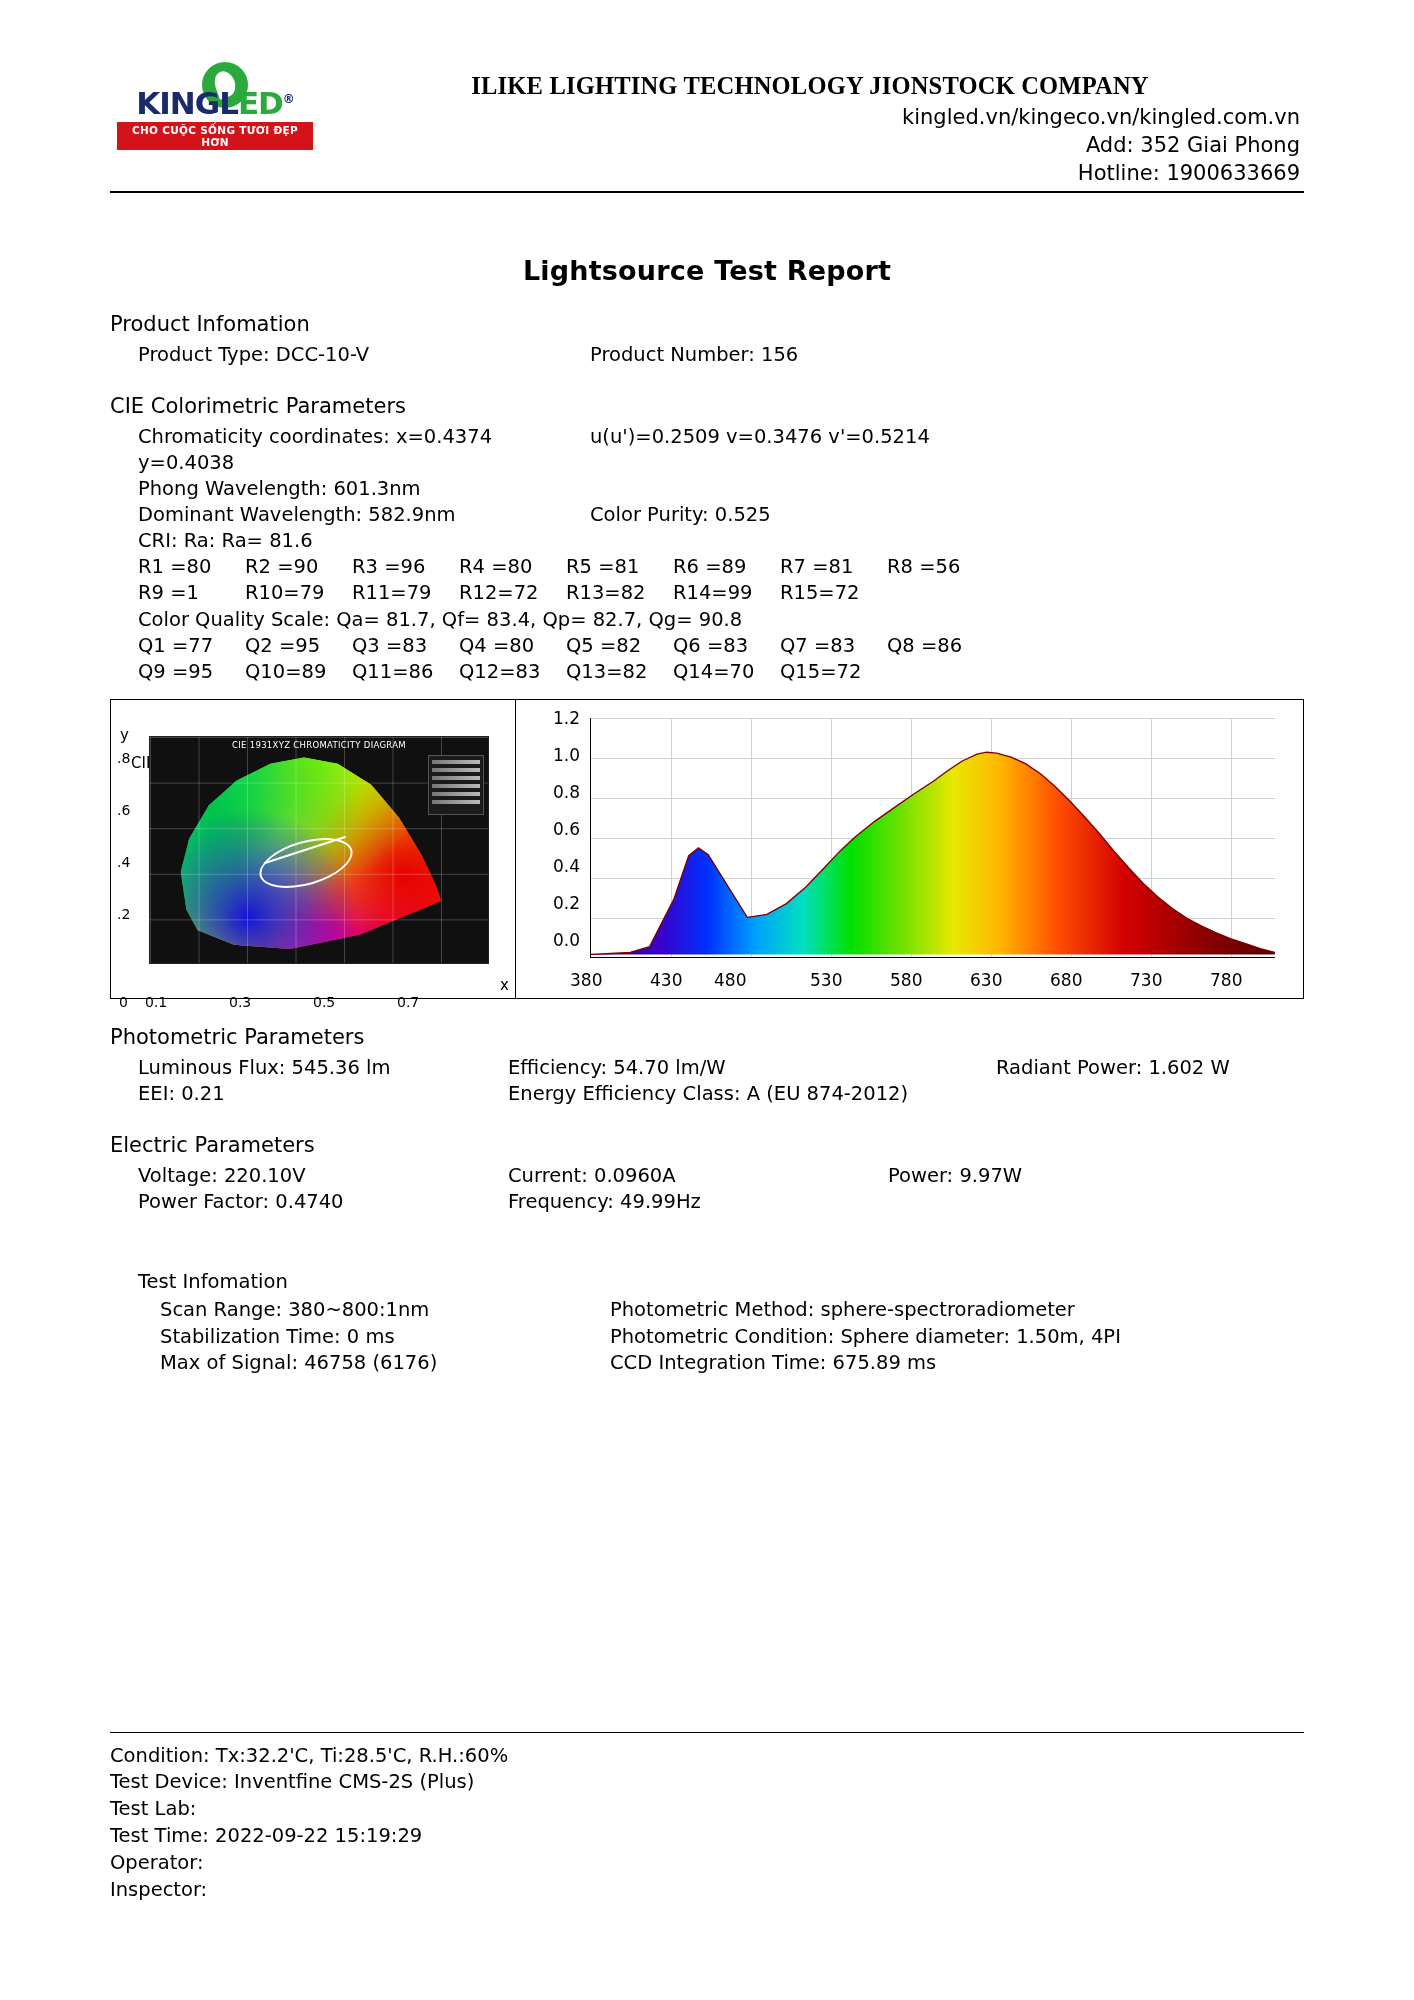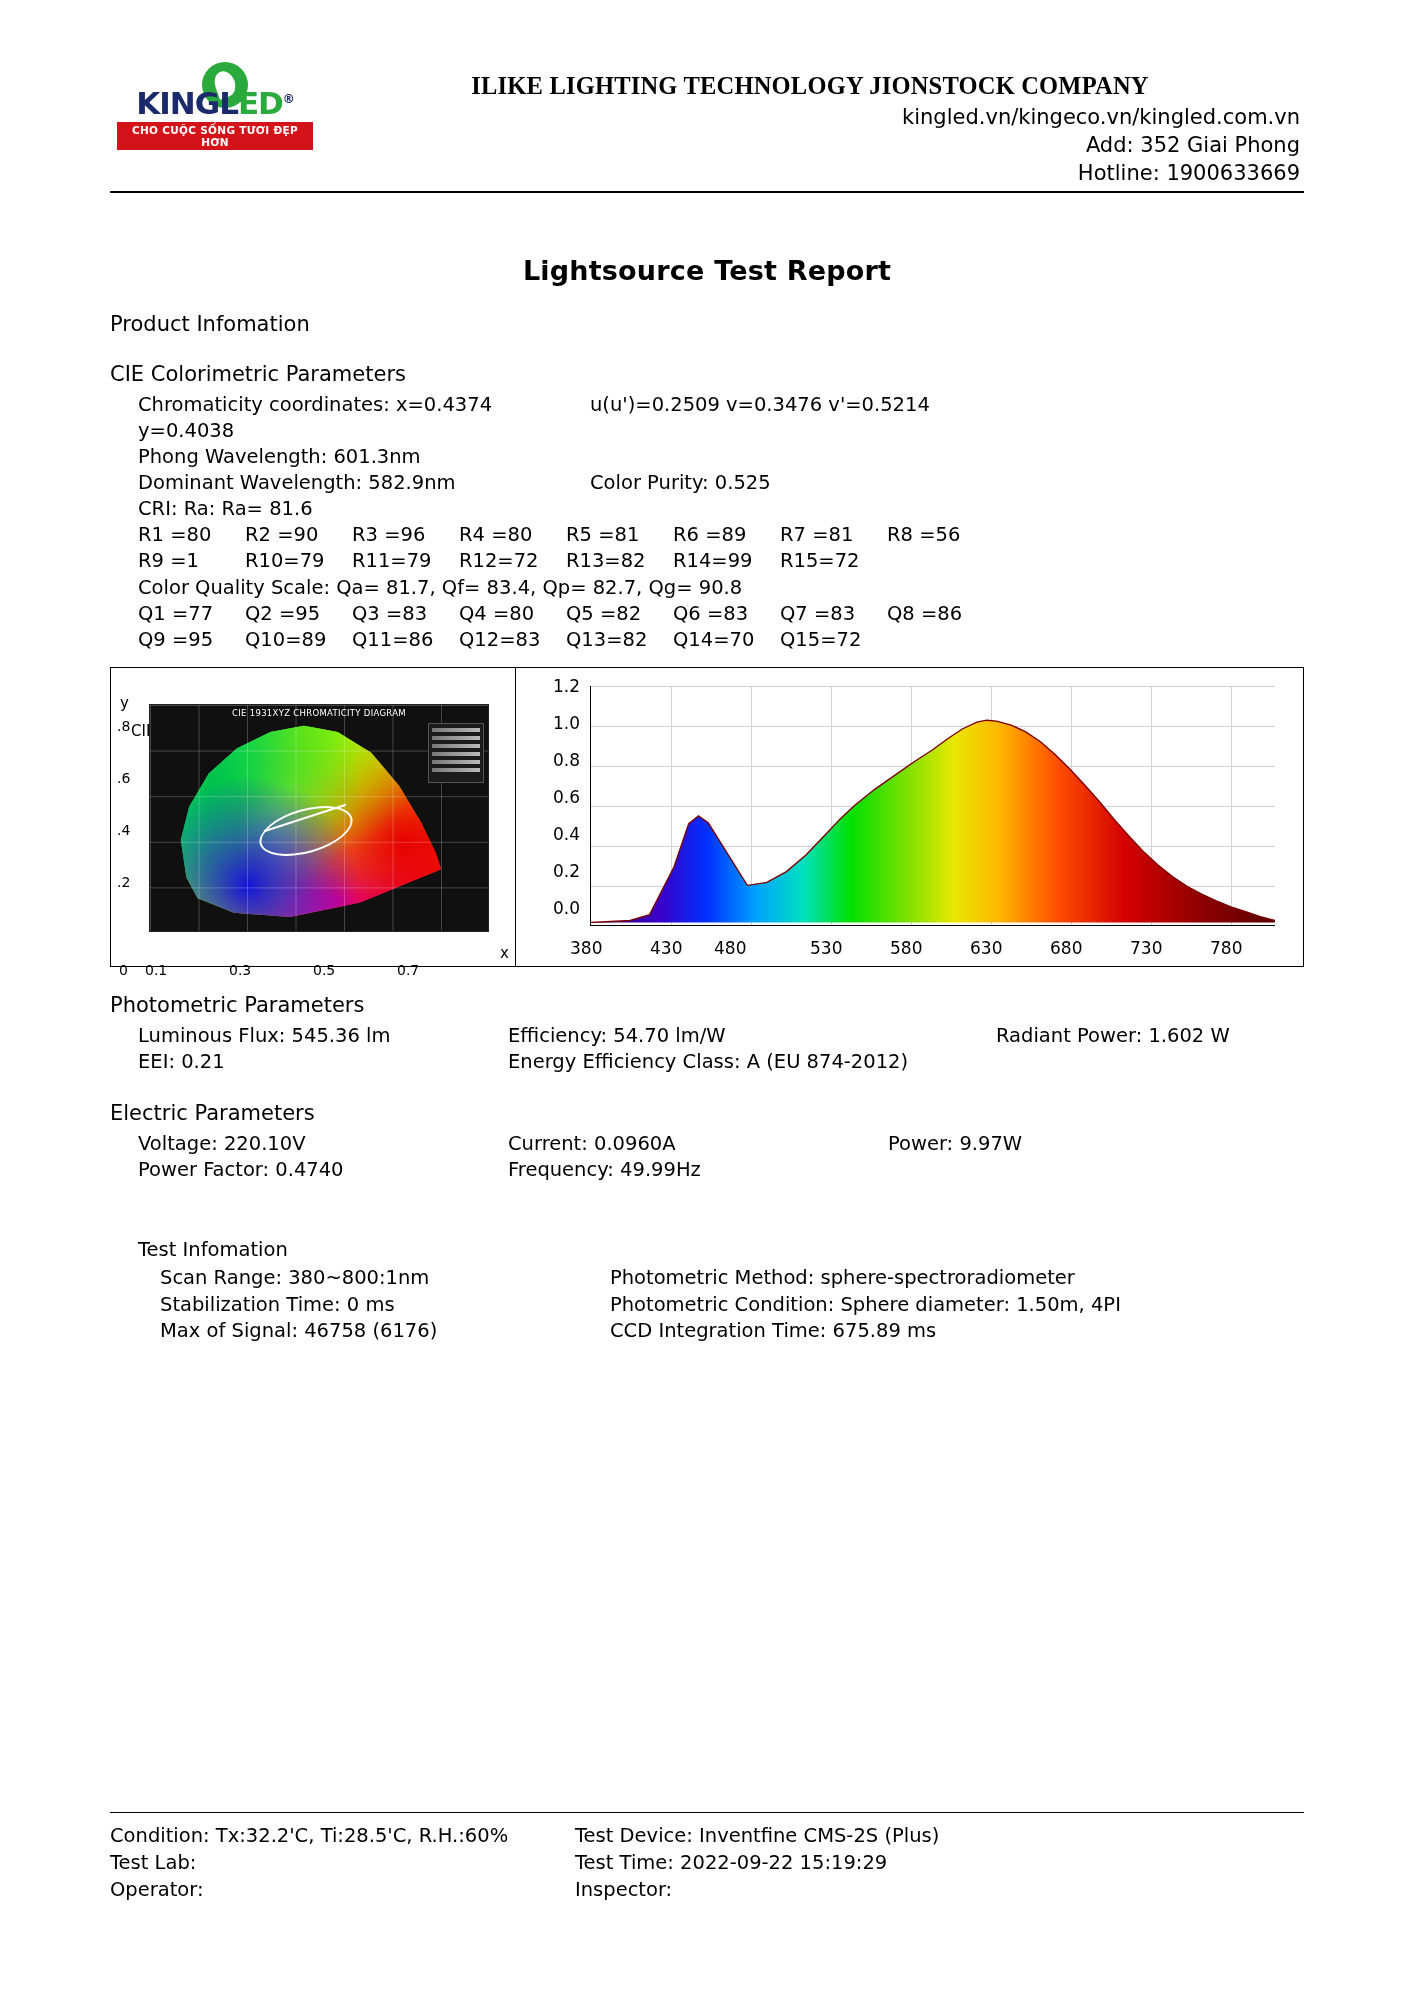--- a/index.html
+++ b/index.html
@@ -317,21 +317,21 @@
   .ti-c1 { width: 450px; }
   .footer {
     position: absolute;
     left: 110px; right: 110px;
     bottom: 96px;
     border-top: 1.5px solid #000;
     padding-top: 10px;
     font-size: 19.5px;
     line-height: 1.38;
   }
-  .footer .f-row { display: flex; }
+  .footer .f-row { display: flex; flex-direction: column; }
   .f-c1 { width: 465px; }
 </style>
 </head>
 <body>
 
 <div class="page">
 
   <div class="header">
     <div class="logo-block">
       <div class="logo-wrap">
@@ -346,20 +346,24 @@
       <div class="company">ILIKE LIGHTING TECHNOLOGY JIONSTOCK COMPANY</div>
       <span class="hdr-line">kingled.vn/kingeco.vn/kingled.com.vn</span>
       <span class="hdr-line">Add: 352 Giai Phong</span>
       <span class="hdr-line">Hotline: 1900633669</span>
     </div>
   </div>
 
   <div class="doc-title">Lightsource Test Report</div>
 
   <div class="section-title">Product Infomation</div>
+  <div class="cols">
+    <div class="c1">Product Type: DCC-10-V</div>
+    <div class="c3">Product Number: 156</div>
+  </div>
 
   <div class="section-title">CIE Colorimetric Parameters</div>
   <div class="cols">
     <div class="c1">Chromaticity coordinates: x=0.4374 y=0.4038</div>
     <div class="c3">u(u')=0.2509 v=0.3476 v'=0.5214</div>
   </div>
   <div class="cols">
     <div class="c1">Phong Wavelength: 601.3nm</div>
   </div>
   <div class="cols">

